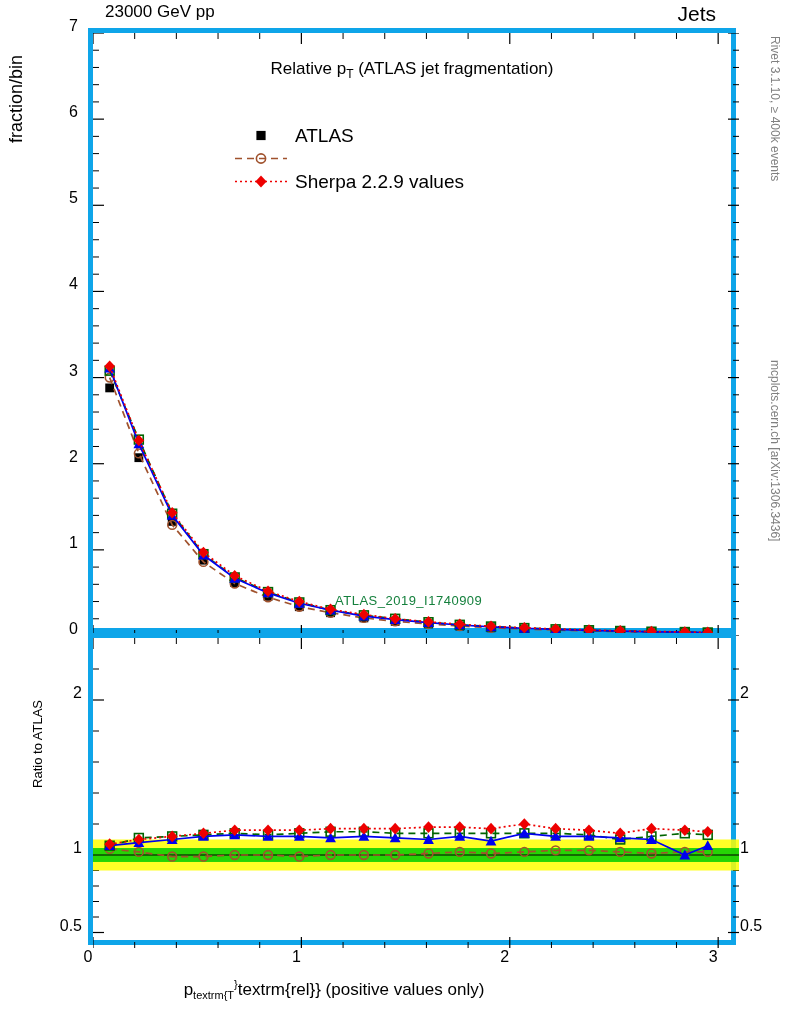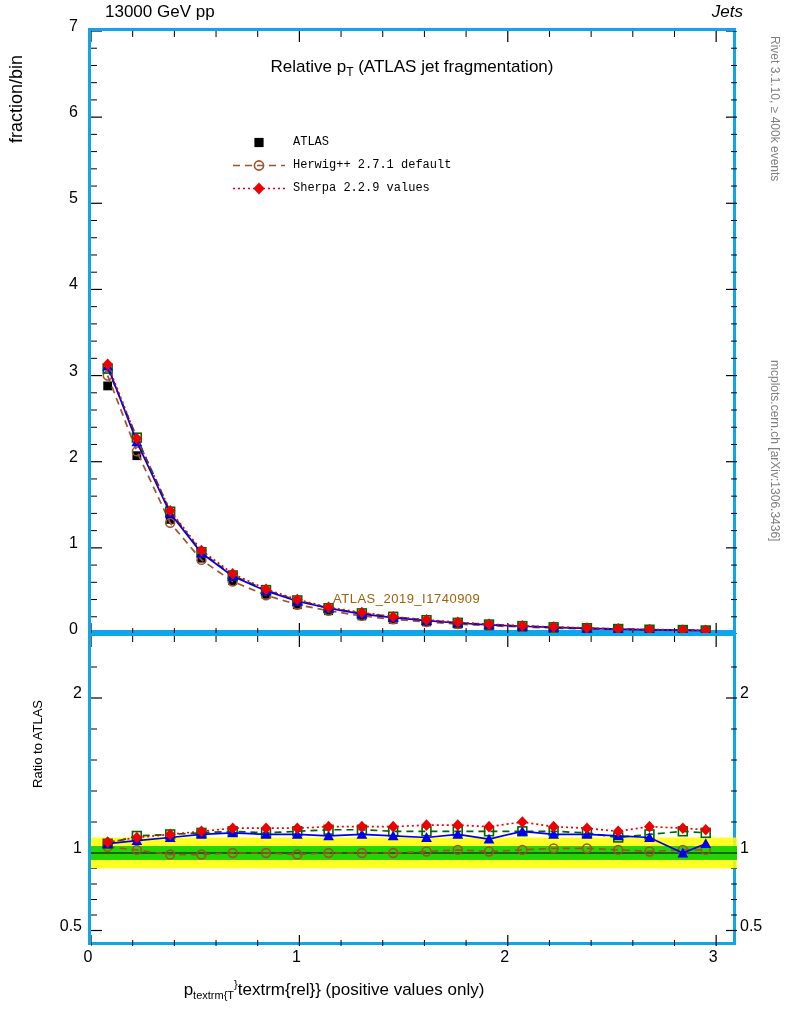--- a/index.html
+++ b/index.html
@@ -1,30 +1,30 @@
 <!DOCTYPE html>
 <html><head>
 <meta charset="utf-8">
 <style>
   html,body{margin:0;padding:0;background:#ffffff;}
   body{width:786px;height:1024px;font-family:"Liberation Sans",sans-serif;color:#000;}
   .root{position:relative;width:786px;height:1024px;overflow:hidden;}
 
   
   .hdr-left{position:absolute;left:105px;top:2px;font-size:17px;}
-  .hdr-right{position:absolute;right:43px;top:2px;font-size:17px;font-style:italic;}
+  .hdr-right{position:absolute;right:70px;top:2px;font-size:21px;}
 
   
   .vert{position:absolute;writing-mode:vertical-rl;text-orientation:mixed;
         font-size:12px;color:#808080;white-space:nowrap;}
   .vert.r1{right:4px;top:36px;}
   .vert.r2{right:4px;top:360px;}
 
   
-  .panel{position:absolute;border:3px solid #0ea5e9;background:#fff;box-sizing:border-box;}
+  .panel{position:absolute;border:5px solid #0ea5e9;background:#fff;box-sizing:border-box;}
   #main-panel{left:88px;top:28px;width:648px;height:605px;}
   #ratio-panel{left:88px;top:633px;width:648px;height:312px;}
 
   .plot-title{position:absolute;left:0;right:0;top:26px;text-align:center;font-size:17px;}
   .plot-title .sub{font-size:12px;vertical-align:sub;}
 
   
   .ylab-main{position:absolute;left:6px;top:55px;writing-mode:vertical-rl;
              transform:rotate(180deg);font-size:18px;}
   .ylab-ratio{position:absolute;left:30px;top:700px;writing-mode:vertical-rl;
@@ -35,34 +35,34 @@
   .xlab .sub{font-size:11px;vertical-align:sub;}
   .xlab .sup{font-size:11px;vertical-align:super;}
 
   
   .tick{position:absolute;font-size:16px;}
   .tick.y{right:0;text-align:right;width:34px;}
   .tick.yr{left:0;text-align:left;width:34px;}
   .tick.x{text-align:center;width:40px;}
 
   
-  #legend{position:absolute;left:140px;top:100px;font-size:12px;line-height:23px;font-family:Liberation Mono, monospace;}
+  #legend{position:absolute;left:140px;top:91px;font-size:19px;line-height:23px;}
   #legend .row{display:flex;align-items:center;height:23px;}
   #legend .mk{width:56px;height:23px;position:relative;flex:0 0 56px;}
   #legend .lbl{padding-left:6px;}
 
   svg{display:block;}
-  .wm{position:absolute;font-size:13px;color:#a16207;letter-spacing:.5px;}
+  .wm{position:absolute;font-size:13px;color:#15803d;letter-spacing:.5px;}
 </style>
 </head>
 <body>
 
 <div class="root">
 
-  <div class="hdr-left">13000 GeV pp</div>
+  <div class="hdr-left">23000 GeV pp</div>
   <div class="hdr-right">Jets</div>
 
   <div class="vert r1">Rivet 3.1.10, ≥ 400k events</div>
   <div class="vert r2">mcplots.cern.ch [arXiv:1306.3436]</div>
 
   <div class="ylab-main">fraction/bin</div>
   <div class="ylab-ratio">Ratio to ATLAS</div>
 
   <div class="panel" id="main-panel">
     <div class="plot-title">
@@ -78,21 +78,20 @@
           </div>
           <div class="lbl">ATLAS</div>
         </div>
         <div class="row">
           <div class="mk">
             <svg width="56" height="23">
               <line x1="2" y1="11.5" x2="54" y2="11.5" stroke="#a0522d" stroke-width="1.6" stroke-dasharray="7,5"></line>
               <circle cx="28" cy="11.5" r="4.6" fill="none" stroke="#a0522d" stroke-width="1.6"></circle>
             </svg>
           </div>
-          <div class="lbl">Herwig++ 2.7.1 default</div>
         </div>
         <div class="row">
           <div class="mk">
             <svg width="56" height="23">
               <line x1="2" y1="11.5" x2="54" y2="11.5" stroke="#ee0000" stroke-width="1.6" stroke-dasharray="2,3"></line>
               <polygon points="28,5.5 33.6,11.5 28,17.5 22.4,11.5" fill="#ee0000"></polygon>
             </svg>
           </div>
           <div class="lbl">Sherpa 2.2.9 values</div>
         </div>

